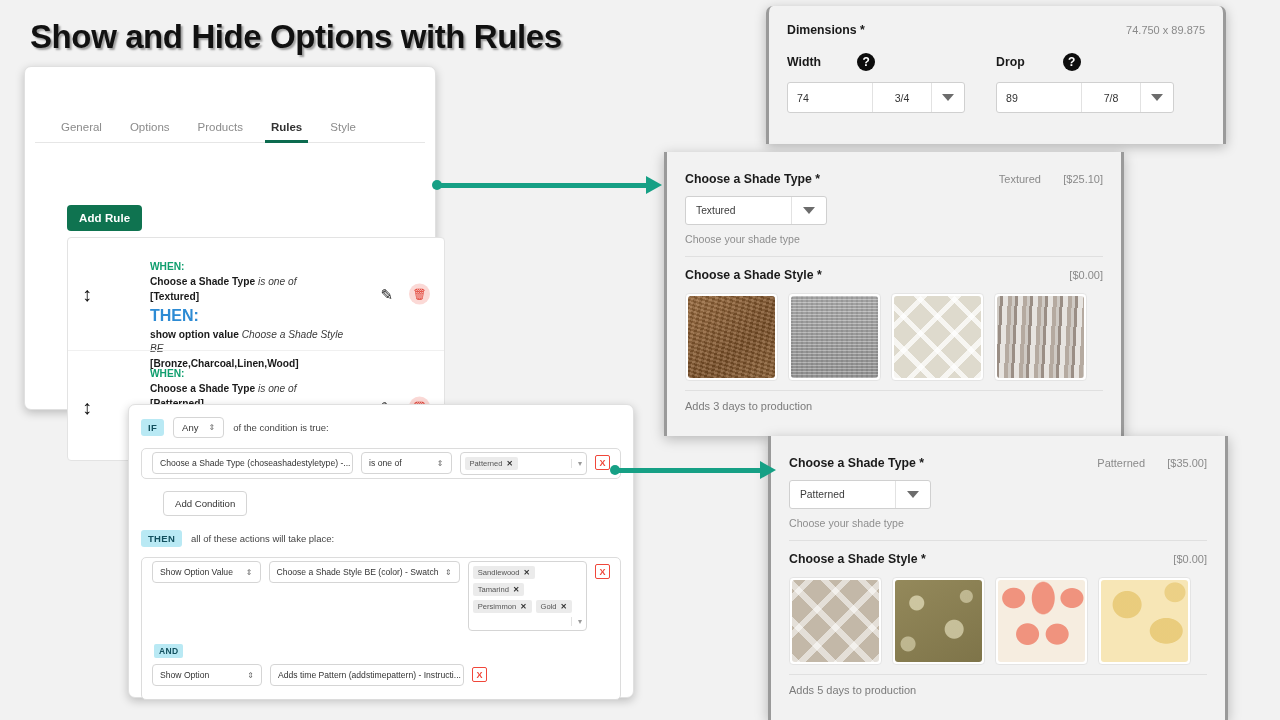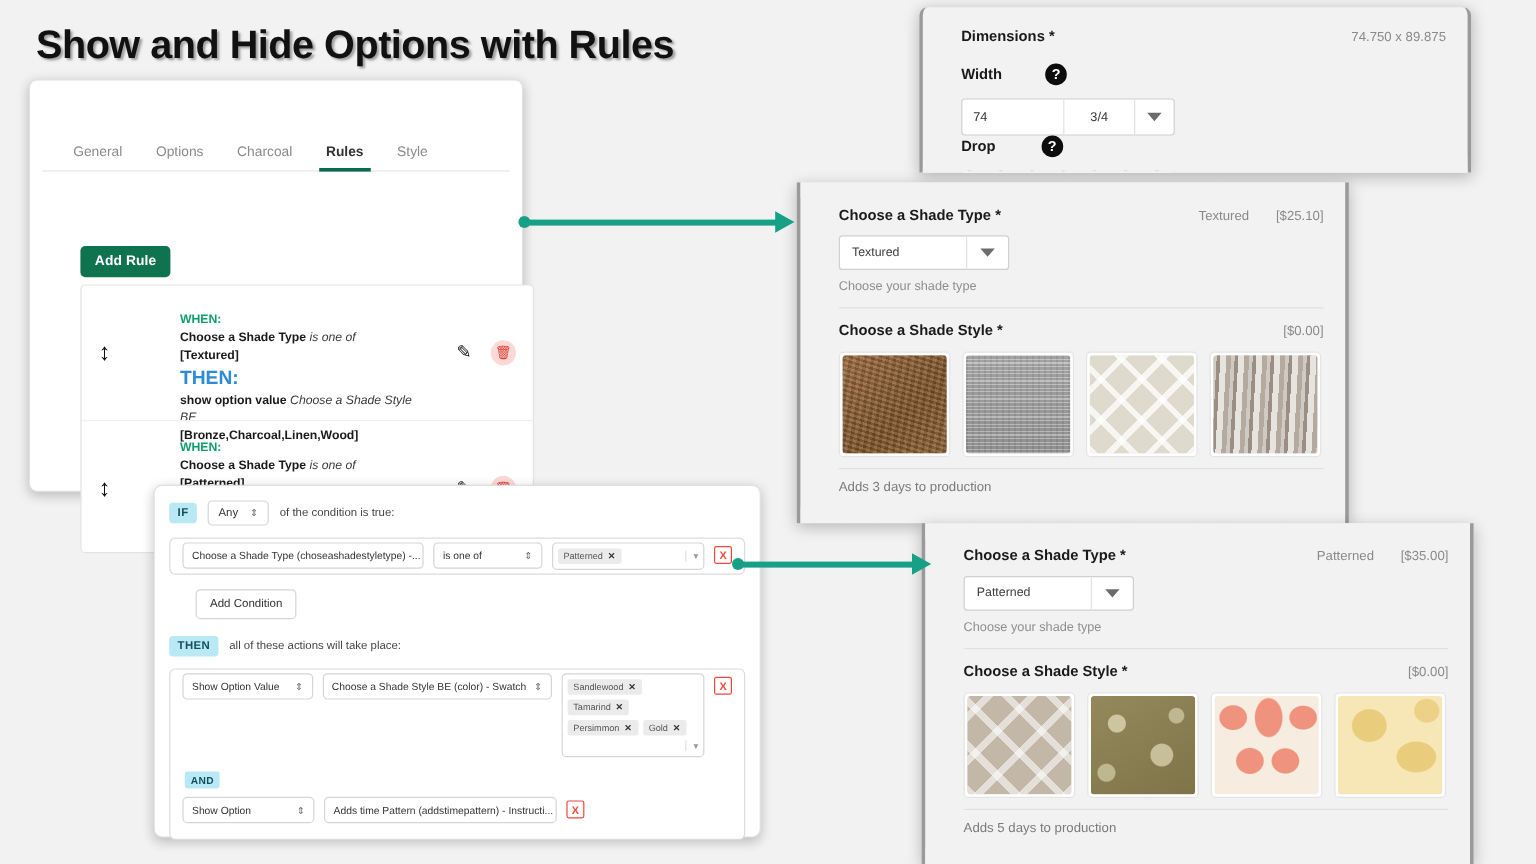--- a/index.html
+++ b/index.html
@@ -101,21 +101,21 @@
   .preview { position:absolute; background:#f2f2f2;
              border-left:3px solid #9a9a9a; border-right:3px solid #9a9a9a;
              box-shadow:0 3px 12px rgba(0,0,0,0.25); overflow:hidden; }
   .zig-top, .zig-bot { position:absolute; left:0; right:0; height:13px;
     background-image:
       linear-gradient(45deg, #f2f2f2 50%, transparent 50%),
       linear-gradient(-45deg, #f2f2f2 50%, transparent 50%);
     background-size:26px 26px; background-repeat:repeat-x; }
   .zig-top { top:0; background-position:0 0; transform:scaleY(-1); }
   .zig-bot { bottom:0; }
-  .pv-inner { padding:20px 18px 10px 32px; }
+  .pv-inner { padding:20px 18px 10px 18px; }
   .pv-head { display:flex; align-items:baseline; }
   .pv-label { font-size:12.3px; font-weight:bold; color:#1a1a1a; }
   .pv-val { margin-left:auto; font-size:11px; color:#8a8a8a; }
   .pv-price { width:62px; text-align:right; font-size:11px; color:#8a8a8a; }
   .pv-select { margin-top:10px; width:142px; height:29px; background:#fff;
                border:1px solid #d0d0d0; border-radius:3px; display:flex;
                align-items:center; font-size:10.3px; color:#3b3b3b;
                padding:0 0 0 10px; cursor:pointer; }
   .pv-select .divider { margin-left:auto; width:1px; height:100%; background:#e2e2e2; }
   .pv-select .tri { width:34px; display:flex; align-items:center; justify-content:center; }
@@ -185,21 +185,21 @@
 </style>
 </head>
 <body>
 
 <div class="page-title">Show and Hide Options with Rules</div>
 
 <div class="card" id="admin-card">
   <div class="tabs">
     <div class="tab">General</div>
     <div class="tab">Options</div>
-    <div class="tab">Charcoal</div>
+    <div class="tab">Products</div>
     <div class="tab active">Rules</div>
     <div class="tab">Style</div>
   </div>
 
   <button class="add-rule-btn">Add Rule</button>
 
   <div class="rules-box">
 
     <div class="rule-row" style="height:112px;">
       <div class="drag-handle">↕</div>
@@ -335,21 +335,21 @@
 
 </div>
 
 <div class="preview" id="pv-dim" style="left:766px; top:6px; width:460px; height:138px; border-radius:7px 7px 0 0;">
   <div class="pv-inner" style="padding-top:17px;">
     <div class="pv-head">
       <div class="pv-label">Dimensions *</div>
       <div class="pv-val">74.750 x 89.875</div>
     </div>
 
-    <div style="display:flex; margin-top:16px;flex-direction:column;">
+    <div style="display:flex; margin-top:16px;">
       <div style="width:225px;">
         <div style="display:flex;align-items:center;gap:36px;">
           <span class="pv-label">Width</span>
           <span class="hq">?</span>
         </div>
         <div style="margin-top:11px; display:flex; width:178px; height:31px; background:#fff;
                     border:1px solid #d0d0d0; border-radius:3px;">
           <div style="flex:1;display:flex;align-items:center;padding-left:9px;font-size:10.6px;color:#333;">74</div>
           <div style="width:1px;background:#e2e2e2;"></div>
           <div style="width:58px;display:flex;align-items:center;justify-content:center;font-size:10.6px;color:#333;">3/4</div>

